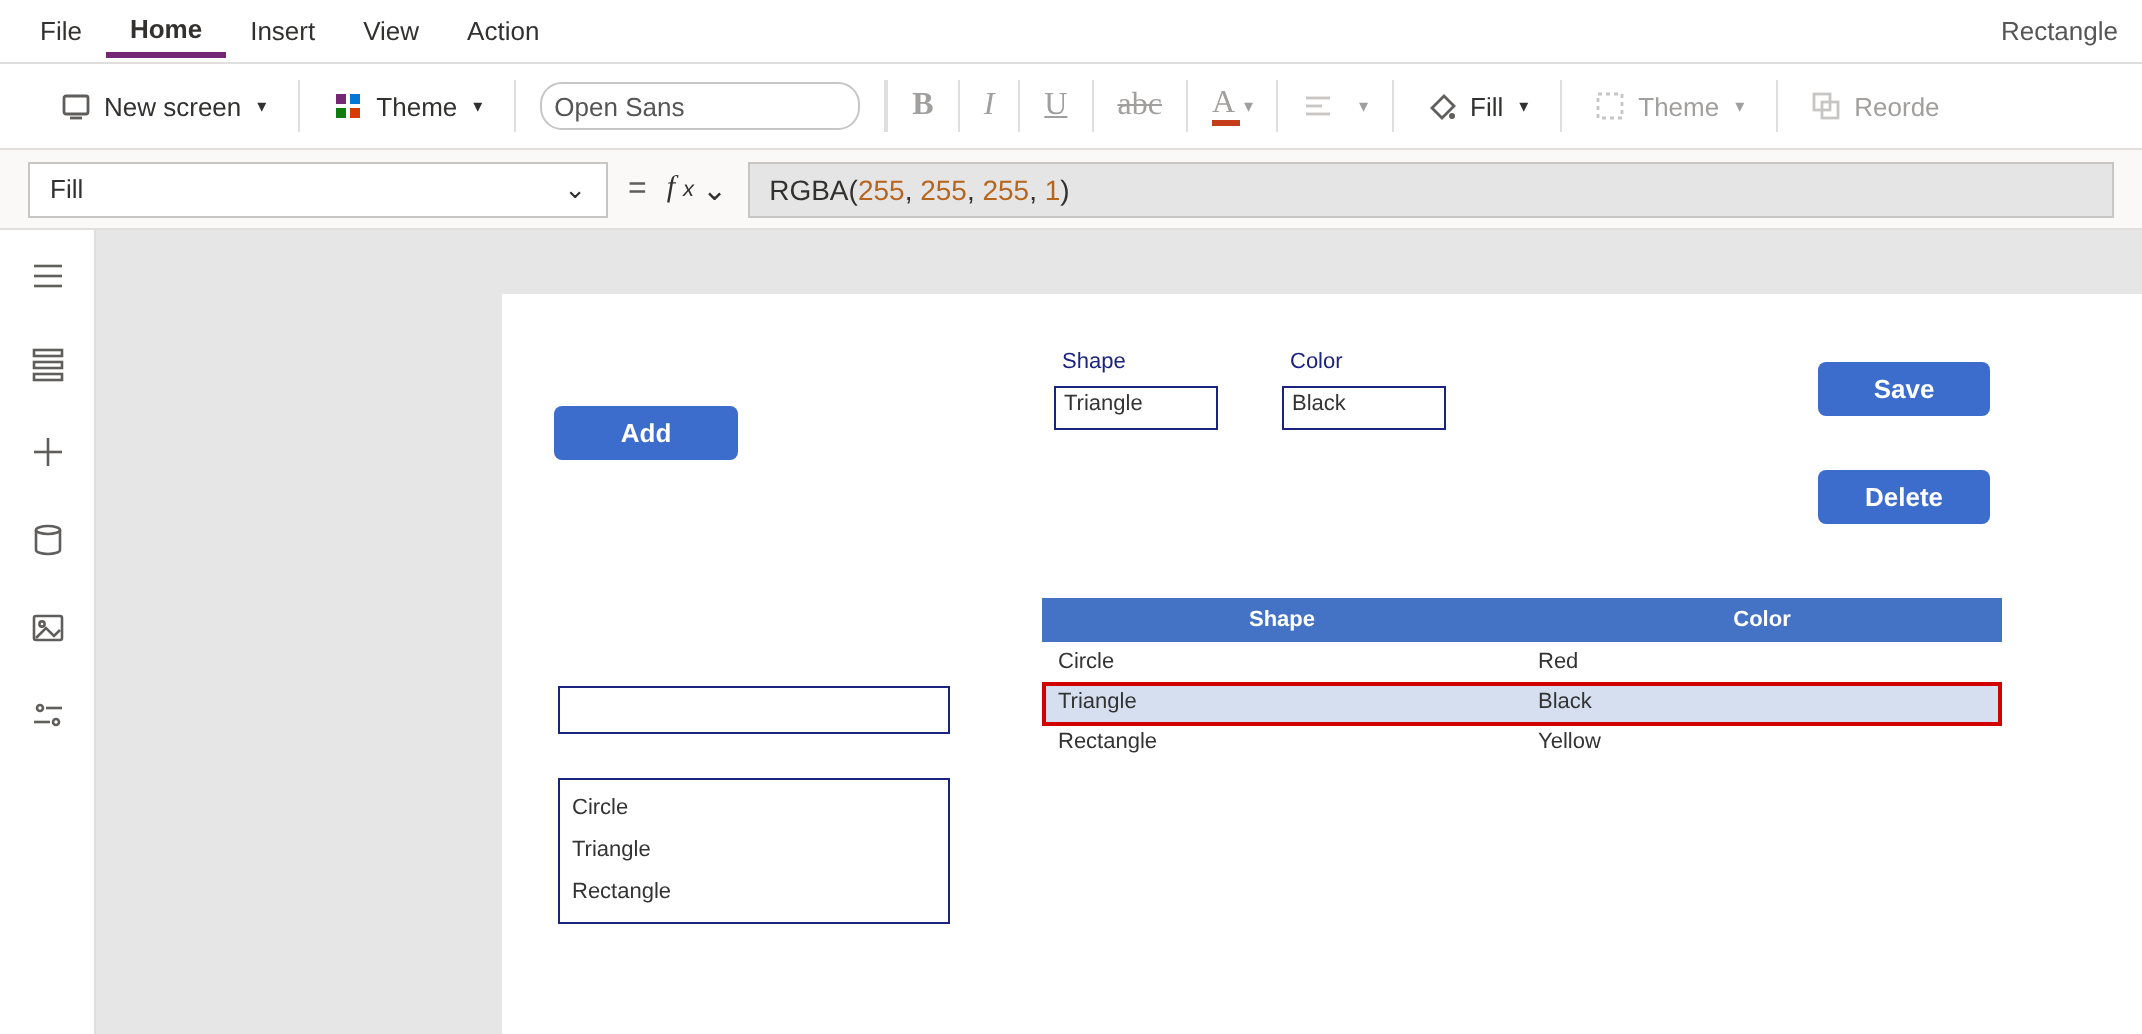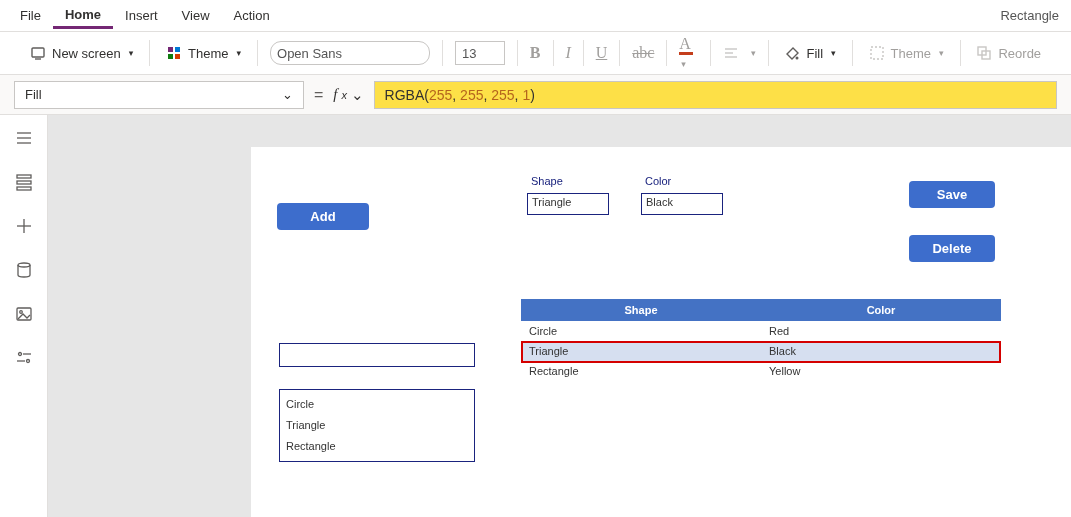--- a/index.html
+++ b/index.html
@@ -25,21 +25,21 @@
   svg.ico { width: 16px; height: 16px; stroke: #605e5c; stroke-width: 1.4; fill: none; }
   svg.ico.ghost { stroke: #c8c6c4; }
   .text-a { font-family: Georgia, serif; font-size: 16px; color: #a19f9d; line-height: 1; }
   .color-bar { display:inline-block; width: 14px; border-bottom: 3px solid #c43e1c; }
 
   
   .formula-row { display: flex; align-items: center; height: 40px; padding: 6px 14px; gap: 10px; border-bottom: 1px solid #e1dfdd; background:#faf9f8; }
   .prop-select { width: 290px; height: 28px; border: 1px solid #c8c6c4; background: #fff; display:flex; align-items:center; padding:0 10px; font-size:13px; justify-content:space-between; cursor:pointer; }
   .eq { font-size: 16px; color:#605e5c; }
   .fx-box { display:flex; align-items:center; gap:4px; font-style: italic; font-family: Georgia, serif; font-size:15px; color:#323130; cursor:pointer; }
-  .formula-input { flex:1; height:28px; border:1px solid #c8c6c4; background:#fde047; display:flex; align-items:center; padding:0 10px; font-family: Consolas, monospace; font-size:14px; }
+  .formula-input { flex:1; height:28px; border:1px solid #c8c6c4; background:#e5e5e5; display:flex; align-items:center; padding:0 10px; font-family: Consolas, monospace; font-size:14px; }
   .tok-fn { color:#323130; }
   .tok-num { color:#b5651d;text-align:right; }
   .tok-sep { color:#323130; }
 
   
   .workspace { display:flex; height: calc(517px - 32px - 43px - 40px); }
   .leftrail { width: 48px; border-right:1px solid #e1dfdd; display:flex; flex-direction:column; align-items:center; padding-top:14px; gap:26px; background:#fff; }
   .leftrail svg { width:18px; height:18px; stroke:#605e5c; fill:none; stroke-width:1.3; cursor:pointer; }
 
   .canvas-wrap { flex:1; background:#e6e6e6; display:flex; justify-content:flex-end; align-items:flex-start; padding:32px 0 0 0; overflow:hidden; }
@@ -107,23 +107,20 @@
         </svg>
       <span>Theme</span>
       <span class="caret">▾</span>
     </span>
   </div>
   <div class="divider"></div>
   <div class="group">
     <input class="font-name" readonly="" value="Open Sans" style="">
   </div>
   <div class="divider"></div>
-  <div class="group">
-    <input class="font-size" readonly="" value="13" style="">
-  </div>
   <div class="divider"></div>
   <div class="group ghost">
     <span class="text-a" style="font-weight:bold">B</span>
   </div>
   <div class="divider"></div>
   <div class="group ghost">
     <span class="text-a" style="font-style:italic">I</span>
   </div>
   <div class="divider"></div>
   <div class="group ghost">

